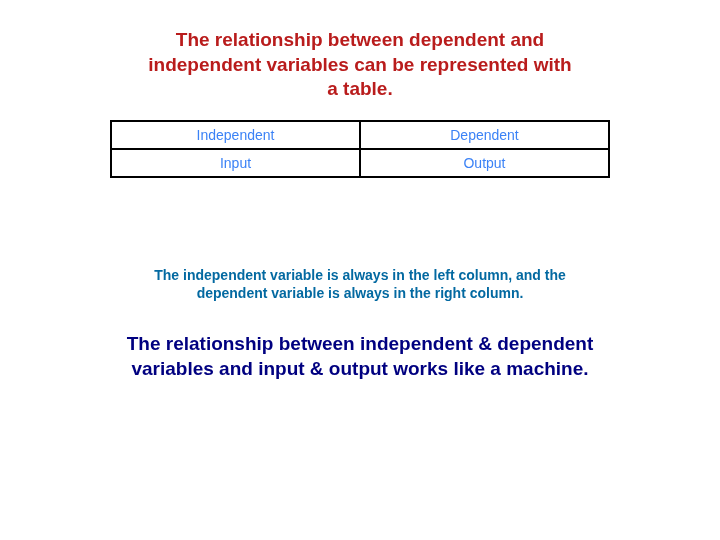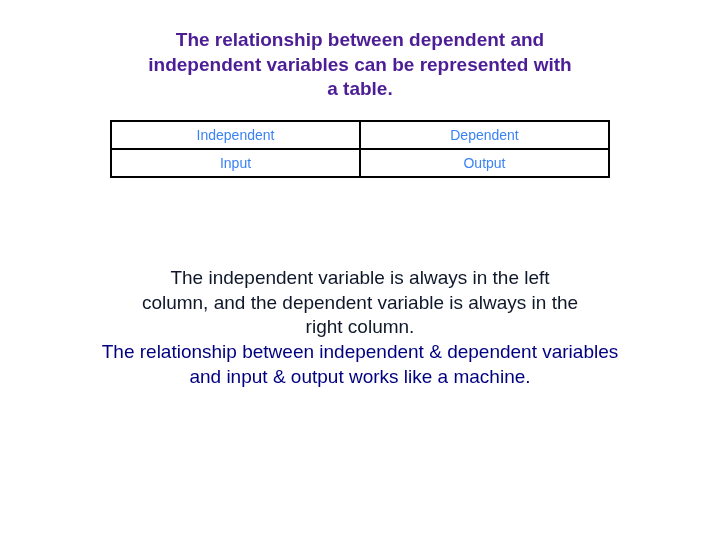--- a/index.html
+++ b/index.html
@@ -10,21 +10,21 @@
     body {
       width: 720px;
       height: 540px;
       background: #ffffff;
       font-family: Arial, Helvetica, sans-serif;
       position: relative;
     }
     .heading {
       font-weight: bold;
       font-size: 19px;
-      color: #4c1d95;
+      color: #b91c1c;
       text-align: center;
       line-height: 1.3;
       margin-top: 28px;
       margin-left: auto;
       margin-right: auto;
       width: 430px;
     }
     .table-wrap {
       margin: 18px auto 0 auto;
       width: 500px;
@@ -36,36 +36,37 @@
     td {
       border: 2px solid #000000;
       text-align: center;
       font-family: Arial, Helvetica, sans-serif;
       font-size: 14px;
       color: #3b82f6;
       padding: 5px 0;
       width: 50%;
     }
     .para1 {
-      font-weight: normal;
-      font-size: 19px;
-      color: #0f172a;
+      font-weight: bold;
+      font-size: 14px;
+      color: #0369a1;
       text-align: center;
       line-height: 1.3;
       margin-top: 88px;
       margin-left: auto;
       margin-right: auto;
       width: 440px;
     }
     .para2 {
-      font-weight: normal;
+      font-weight: bold;
       font-size: 19px;
       color: #000080;
       text-align: center;
       line-height: 1.3;
+      margin-top: 30px;
       margin-left: auto;
       margin-right: auto;
       width: 550px;
     }
   </style>
 </head>
 <body>
 
 <div class="heading">The relationship between dependent and independent variables can be represented with a table.</div>
 

